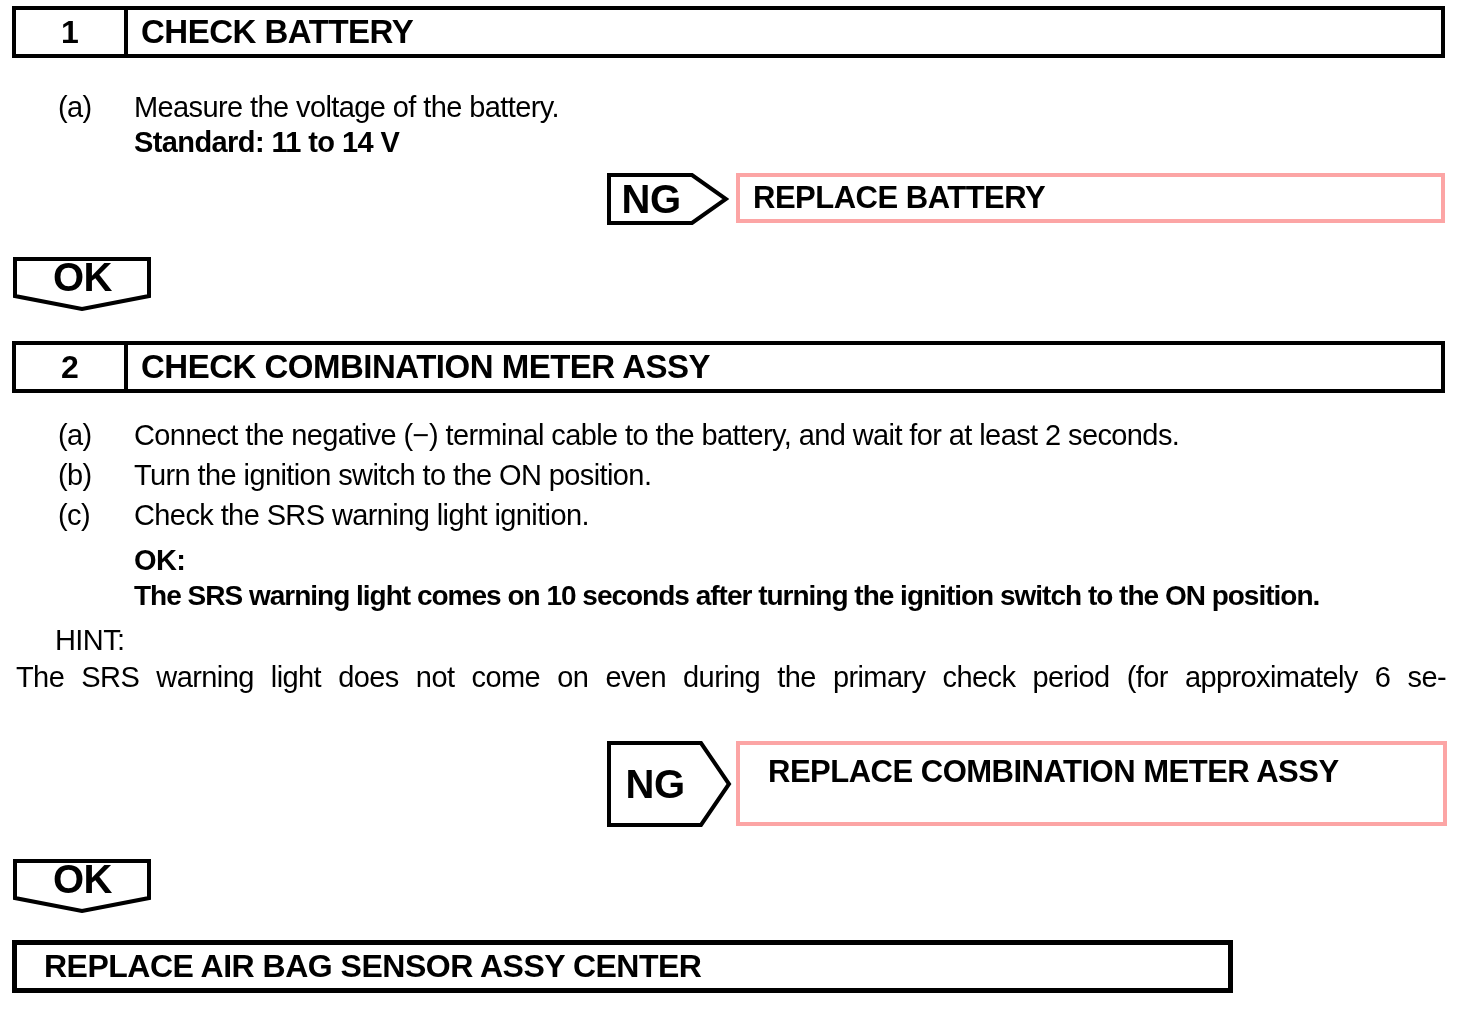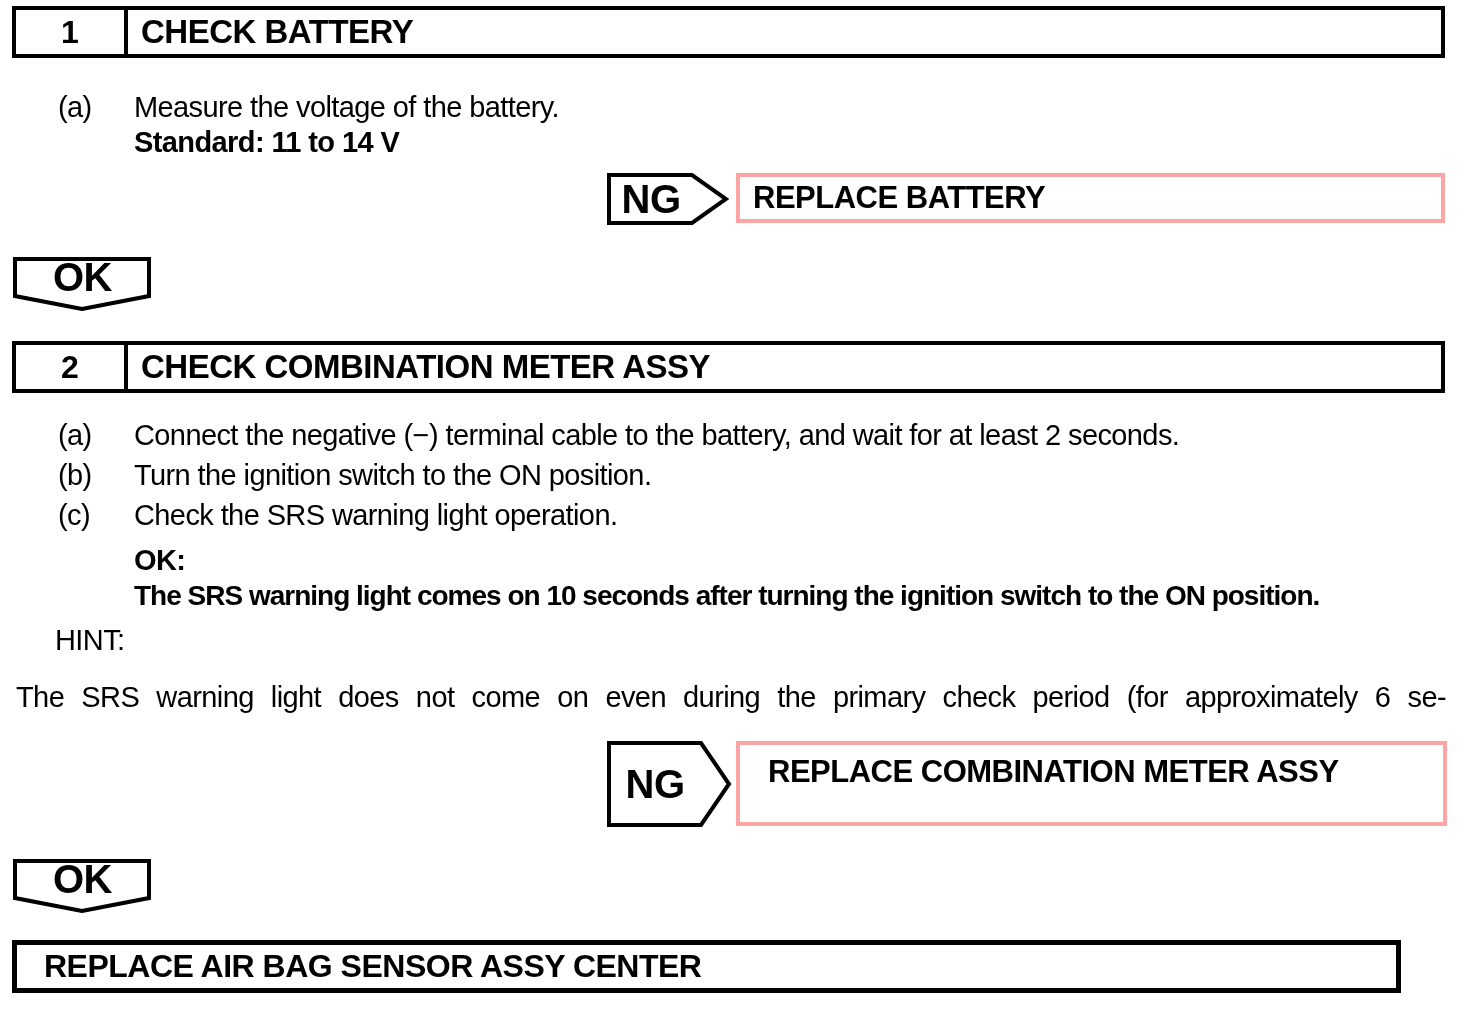--- a/index.html
+++ b/index.html
@@ -34,39 +34,39 @@
     line-height: 40px; white-space: nowrap; margin-left: 40px;
   }
   .li-label { display: inline-block; width: 76px; }
   .bold { font-weight: bold; }
   .cond  { font-size: 28px; letter-spacing: -1px; }
 
   .hint-para {
     position: absolute; left: 16px; top: 657px; width: 1430px;
     font-size: 29px; letter-spacing: -0.6px; line-height: 40px;
   }
-  .hint-l1 { text-align: justify; text-align-last: justify; margin-top: 20px; }
+  .hint-l1 { text-align: justify; text-align-last: justify; }
 
   
   .shape { position: absolute; }
   .shape svg { display: block; }
   .shape-label {
     position: absolute; display: flex; align-items: center; justify-content: center;
     font-weight: bold; font-size: 40px; letter-spacing: -0.5px;
   }
   .result-box {
     position: absolute; border: 4px solid #fca5a5; box-sizing: border-box;
     font-weight: bold; font-size: 31px; letter-spacing: -0.5px;
     background: #fff; white-space: nowrap;
   }
   .rb-center { display: flex; align-items: center; padding-left: 13px; }
   .rb-top    { padding: 9px 0 0 28px; }
 
   .final-box {
-    position: absolute; left: 12px; top: 940px; width: 1389px; height: 53px;
+    position: absolute; left: 12px; top: 940px; width: 1221px; height: 53px;
     border: 5px solid #000; box-sizing: border-box; background: #fff;
     display: flex; align-items: center; padding-left: 27px;
     font-weight: bold; font-size: 32px; letter-spacing: -0.5px; white-space: nowrap;
   }
 </style>
 </head>
 <body>
 
 <div class="doc">
 
@@ -100,21 +100,21 @@
     <div class="step-title">CHECK COMBINATION METER ASSY</div>
   </div>
 
   <div class="body-line" style="left:18px; top:415px;">
     <span class="li-label">(a)</span><span>Connect the negative (−) terminal cable to the battery, and wait for at least 2 seconds.</span>
   </div>
   <div class="body-line" style="left:18px; top:455px;">
     <span class="li-label">(b)</span><span>Turn the ignition switch to the ON position.</span>
   </div>
   <div class="body-line" style="left:18px; top:495px;">
-    <span class="li-label">(c)</span><span>Check the SRS warning light operation.</span>
+    <span class="li-label">(c)</span><span>Check the SRS warning light ignition.</span>
   </div>
   <div class="body-line bold" style="left:94px; top:540px;">OK:</div>
   <div class="body-line bold cond" style="left:94px; top:576px;">The SRS warning light comes on 10 seconds after turning the ignition switch to the ON position.</div>
   <div class="body-line" style="left:15px; top:620px;">HINT:</div>
   <div class="hint-para">
     <div class="hint-l1">The SRS warning light does not come on even during the primary check period (for approximately 6 se-</div>
   </div>
 
   <div class="shape" style="left:607px; top:741px;">
     <svg width="126" height="86" viewBox="0 0 126 86">

